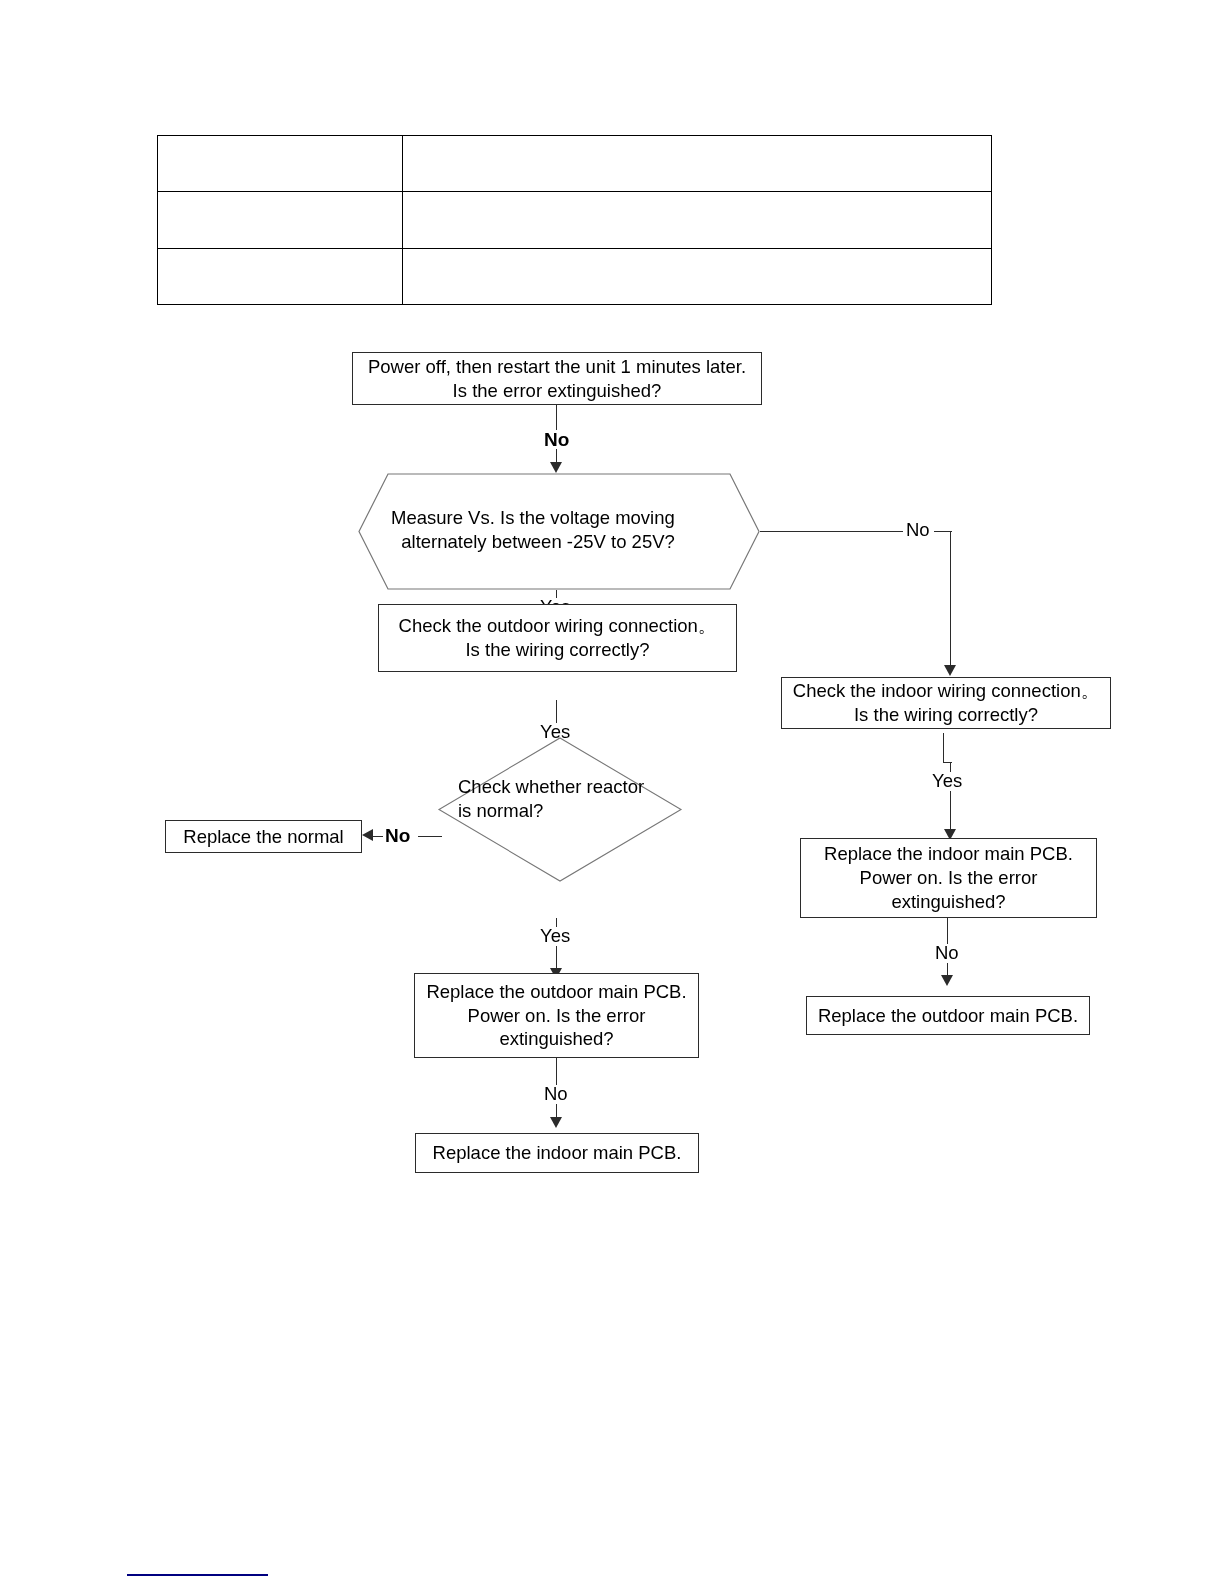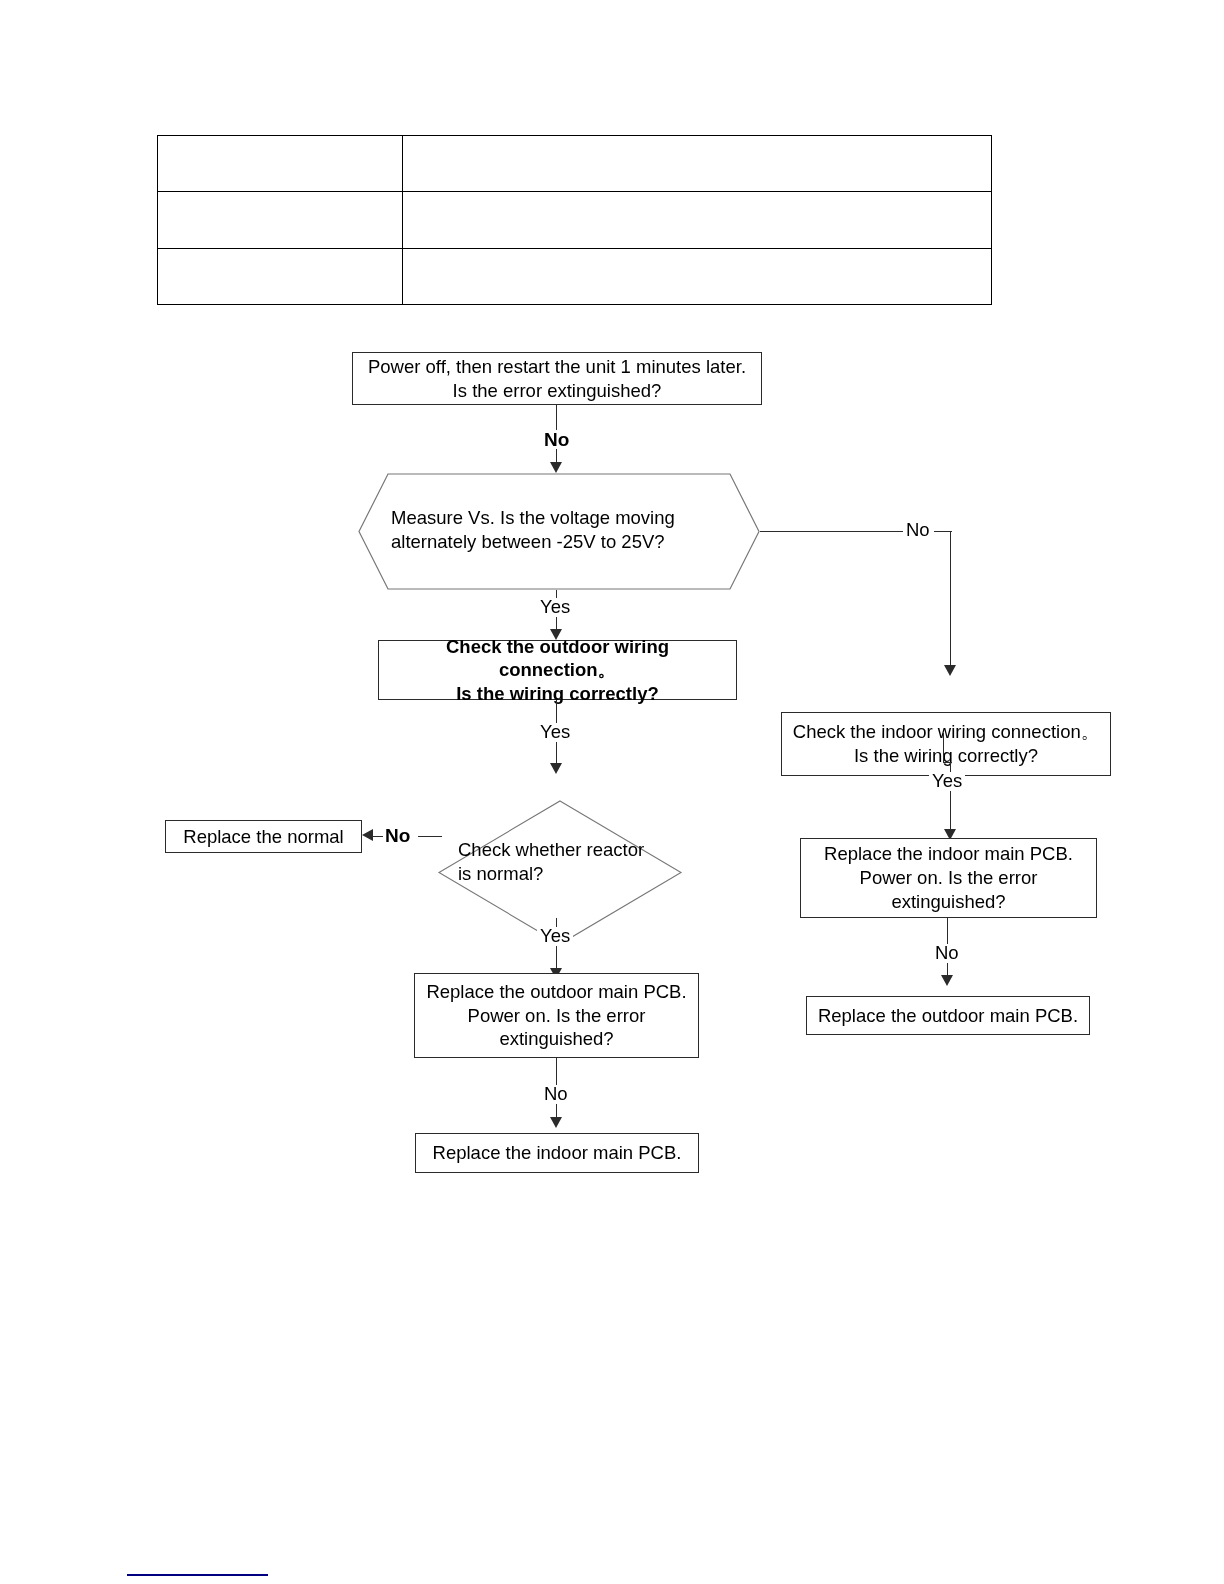--- a/index.html
+++ b/index.html
@@ -28,21 +28,21 @@
     text-align:center;font-size:18.5px;line-height:1.28;
     color:#000;background:#fff;
   }
   .rect{border:1.5px solid #2b2b2b;}
   .node .txt{display:block;width:100%;padding:0 6px;}
 
   
   .hex-wrap{position:absolute;}
   .hex-wrap svg{position:absolute;left:0;top:0;overflow:visible;}
   .hex-label{
-    position:absolute;font-size:18.5px;line-height:1.32;text-align:left;
+    position:absolute;font-size:18.5px;line-height:1.32;text-align:right;
     white-space:nowrap;
   }
 
   
   .dia-wrap{position:absolute;}
   .dia-wrap svg{position:absolute;left:0;top:0;overflow:visible;}
   .dia-label{
     position:absolute;font-size:18.5px;line-height:1.32;text-align:left;
     white-space:nowrap;
   }
@@ -114,30 +114,30 @@
   <div class="vline" style="left:556px;top:590px;height:43px;"></div>
   <div class="arrow-down" style="left:550px;top:629px;"></div>
   <div class="edge-label" style="left:537px;top:598px;">Yes</div>
 
   <div class="hline" style="left:760px;top:531px;width:146px;"></div>
   <div class="edge-label" style="left:903px;top:521px;">No</div>
   <div class="hline" style="left:934px;top:531px;width:18px;"></div>
   <div class="vline" style="left:950px;top:531px;height:137px;"></div>
   <div class="arrow-down" style="left:944px;top:665px;"></div>
 
-  <div class="node rect" style="left:378px;top:640px;width:359px;height:60px;font-weight:bold;">
+  <div class="node rect" style="left:378px;top:604px;width:359px;height:68px;">
     <span class="txt" style="white-space:pre-line;">Check the outdoor wiring connection。
 Is the wiring correctly?</span>
   </div>
 
   <div class="vline" style="left:556px;top:700px;height:68px;"></div>
   <div class="arrow-down" style="left:550px;top:763px;"></div>
   <div class="edge-label" style="left:537px;top:723px;">Yes</div>
 
-  <div class="dia-wrap" style="left:438px;top:800px;width:244px;height:145px;">
+  <div class="dia-wrap" style="left:438px;top:737px;width:244px;height:145px;">
     <svg width="244" height="145" viewBox="0 0 244 145">
       <polygon points="122,1 243,72.5 122,144 1,72.5" fill="#ffffff" stroke="#777777" stroke-width="1.1"></polygon>
     </svg>
     <div class="dia-label" style="left:20px;top:38px;">Check whether reactor<br>is normal?</div>
   </div>
 
   <div class="hline" style="left:418px;top:836px;width:24px;"></div>
   <div class="edge-label bold" style="left:382px;top:826px;">No</div>
   <div class="hline" style="left:373px;top:836px;width:10px;"></div>
   <div class="arrow-left" style="left:362px;top:829px;"></div>
@@ -157,21 +157,21 @@
   </div>
 
   <div class="vline" style="left:556px;top:1058px;height:62px;"></div>
   <div class="arrow-down" style="left:550px;top:1117px;"></div>
   <div class="edge-label" style="left:541px;top:1085px;">No</div>
 
   <div class="node rect" style="left:415px;top:1133px;width:284px;height:40px;">
     <span class="txt">Replace the indoor main PCB.</span>
   </div>
 
-  <div class="node rect" style="left:781px;top:677px;width:330px;height:64px;margin-top:35px;">
+  <div class="node rect" style="left:781px;top:677px;width:330px;height:52px;">
     <span class="txt" style="white-space:pre-line;">Check the indoor wiring connection。
 Is the wiring correctly?</span>
   </div>
 
   <div class="vline" style="left:943px;top:733px;height:30px;"></div>
   <div class="hline" style="left:943px;top:762px;width:9px;"></div>
   <div class="vline" style="left:950px;top:762px;height:70px;"></div>
   <div class="arrow-down" style="left:944px;top:829px;"></div>
   <div class="edge-label" style="left:929px;top:772px;">Yes</div>
 

